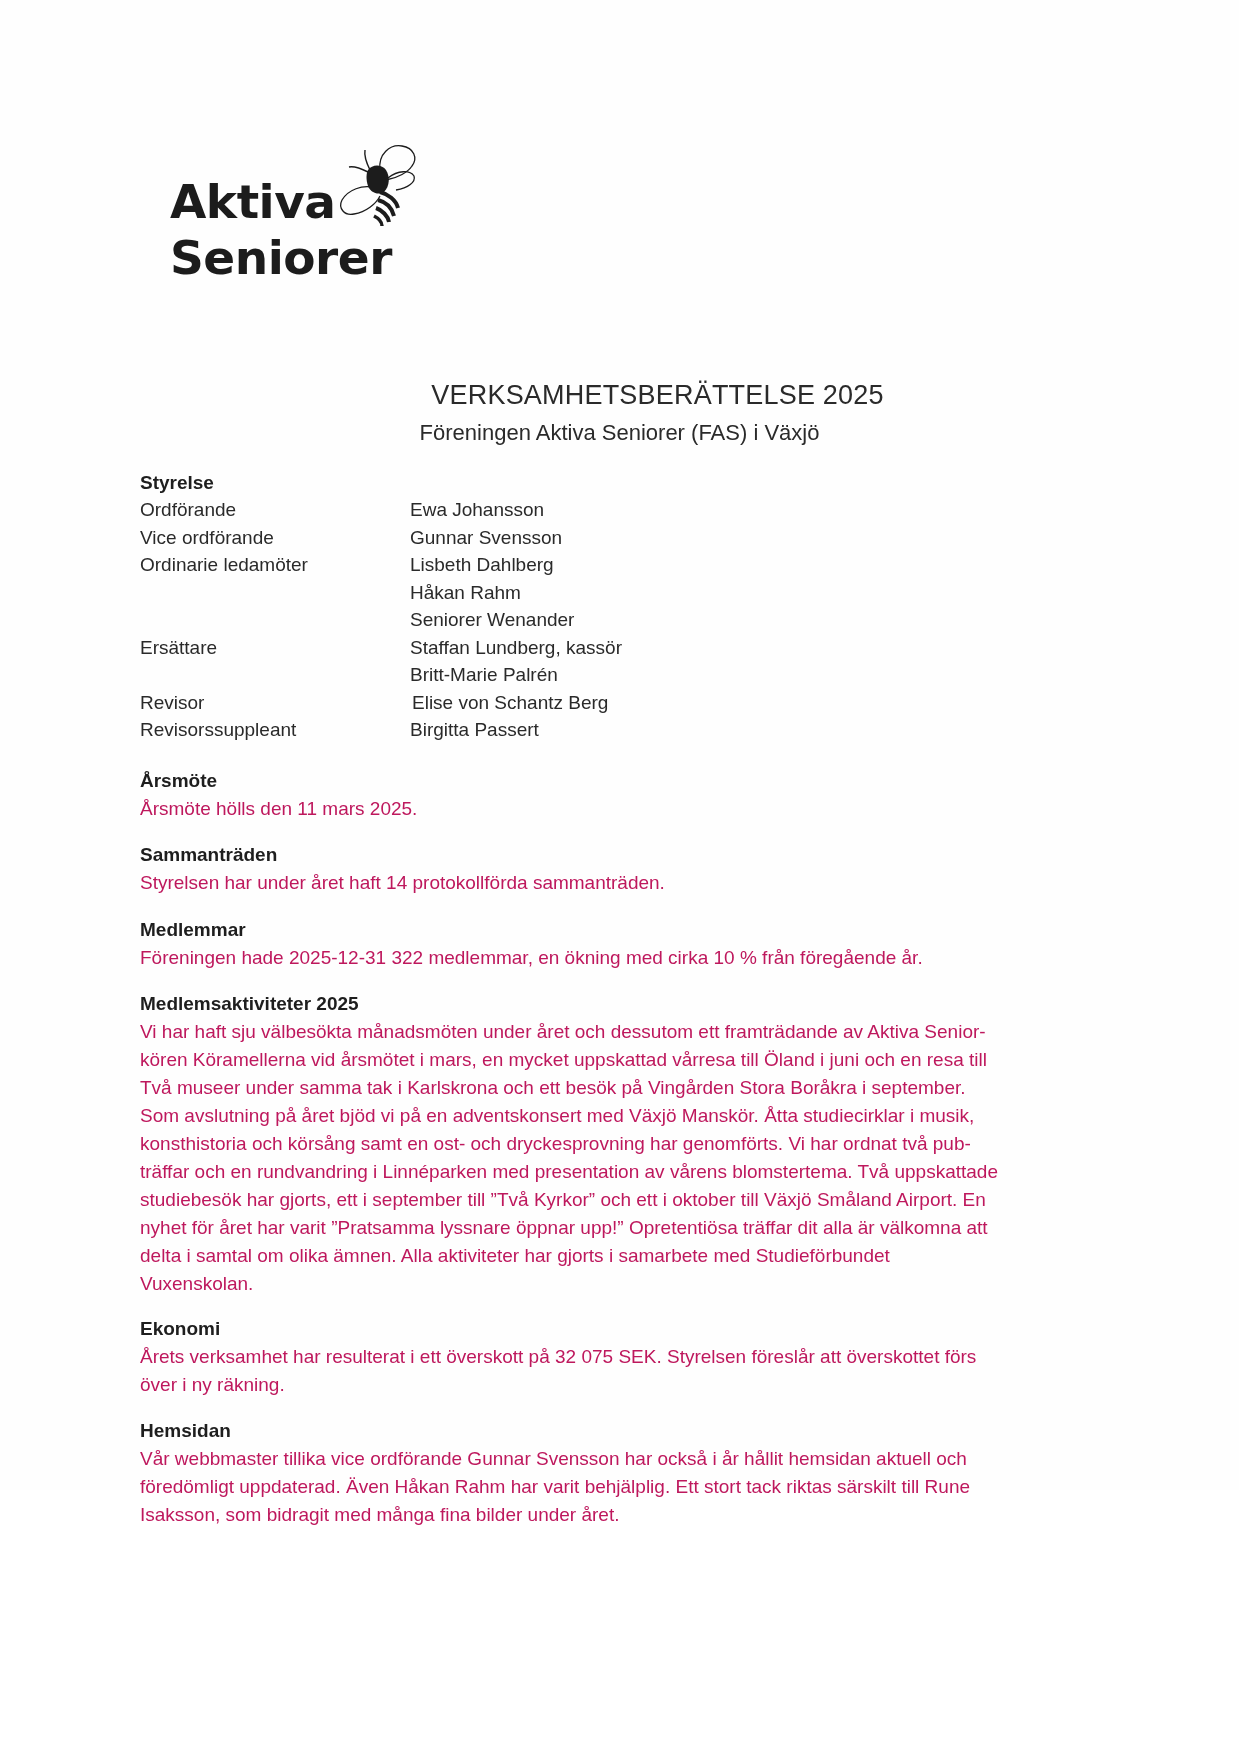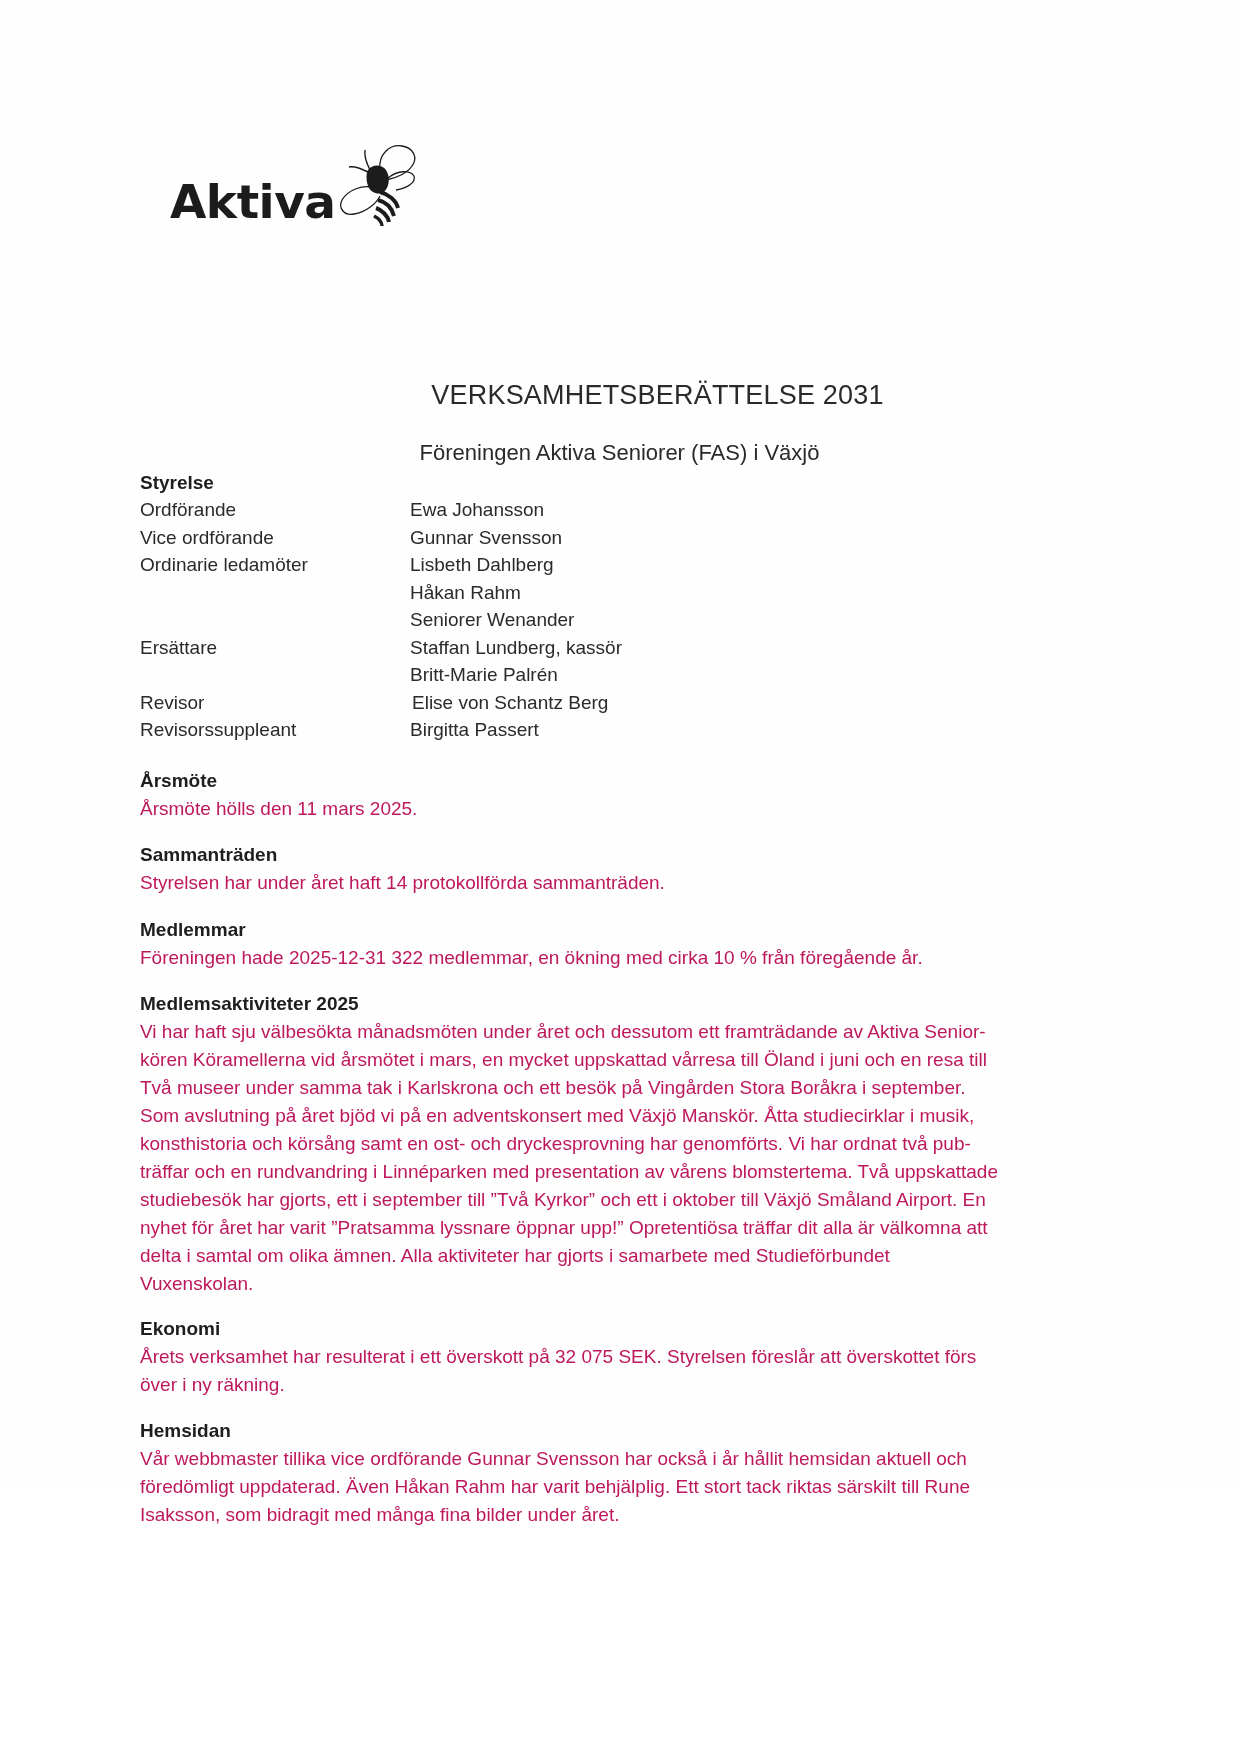--- a/index.html
+++ b/index.html
@@ -13,56 +13,57 @@
   .logo { position: absolute; left: 170px; top: 140px; width: 260px; height: 140px; }
   .logo-word { position: absolute; left: 0; font-family: "DejaVu Sans", sans-serif; font-weight: 700;
     color: #1c1c1c; font-size: 47px; letter-spacing: -0.5px; line-height: 1; }
   .logo-word.w1 { top: 38px; }
   .logo-word.w2 { top: 94px; }
   .bee { position: absolute; left: 148px; top: 0px; width: 110px; height: 90px; }
 
   
   .title { position: absolute; left: 0; width: 1239px; text-align: center; top: 380px;
     font-size: 27px; color: #2a2a2a; letter-spacing: 0.2px; padding-left: 76px; box-sizing: border-box; }
-  .subtitle { position: absolute; left: 0; width: 1239px; text-align: center; top: 440px;
+  .subtitle { position: absolute; left: 0; width: 1239px; text-align: center; top: 420px;
     font-size: 22px; color: #2a2a2a; box-sizing: border-box; }
 
   
   .h { position: absolute; left: 140px; font-weight: 700; font-size: 19px; color: #1e1e1e; text-align: center; }
   .t { position: absolute; left: 140px; font-size: 19px; color: #be185d; white-space: nowrap; }
   .role { position: absolute; left: 140px; font-size: 19px; color: #2a2a2a; white-space: nowrap; }
   .name { position: absolute; left: 410px; font-size: 19px; color: #2a2a2a; white-space: nowrap; }
 </style>
 </head>
 <body>
 
 <div class="page">
 
   <div class="logo">
     <span class="logo-word w1">Aktiva</span>
+    <span class="logo-word w2">Seniorer</span>
     <svg class="bee" viewBox="0 0 110 90">
 
       <path d="M52 30 C48 22 46 16 47 10" stroke="#1c1c1c" stroke-width="1.4" fill="none"></path>
       <path d="M50 32 C42 28 36 26 31 27" stroke="#1c1c1c" stroke-width="1.4" fill="none"></path>
 
       <path d="M62 30 C60 14 72 4 84 6 C96 8 100 18 94 26 C90 32 80 38 68 40 Z" stroke="#1c1c1c" stroke-width="1.3" fill="none"></path>
       <path d="M70 38 C80 30 92 30 96 36 C98 42 90 48 78 50" stroke="#1c1c1c" stroke-width="1.3" fill="none"></path>
 
       <path d="M58 48 C44 44 30 50 24 60 C20 68 26 76 36 74 C48 72 58 64 62 56" stroke="#1c1c1c" stroke-width="1.3" fill="none"></path>
 
       <path d="M50 30 C54 24 64 24 68 30 C72 36 72 46 66 52 C60 56 52 52 50 46 C48 40 48 34 50 30 Z" fill="#1c1c1c"></path>
 
       <path d="M62 52 C70 54 78 60 80 68" stroke="#1c1c1c" stroke-width="4" fill="none"></path>
       <path d="M60 60 C68 62 74 68 76 76" stroke="#1c1c1c" stroke-width="4" fill="none"></path>
       <path d="M58 68 C64 70 70 76 71 82" stroke="#1c1c1c" stroke-width="4" fill="none"></path>
       <path d="M56 76 C60 78 64 82 64 86" stroke="#1c1c1c" stroke-width="3.5" fill="none"></path>
     </svg>
   </div>
 
-  <div class="title">VERKSAMHETSBERÄTTELSE 2031</div>
+  <div class="title">VERKSAMHETSBERÄTTELSE 2025</div>
   <div class="subtitle">Föreningen Aktiva Seniorer (FAS) i Växjö</div>
 
   <div class="h" style="top:472px">Styrelse</div>
 
   <div>
     <div>
       <span class="role" style="top:499px">Ordförande</span>
       <span class="name" style="top:499px">Ewa Johansson</span>
     </div>
     <div>

